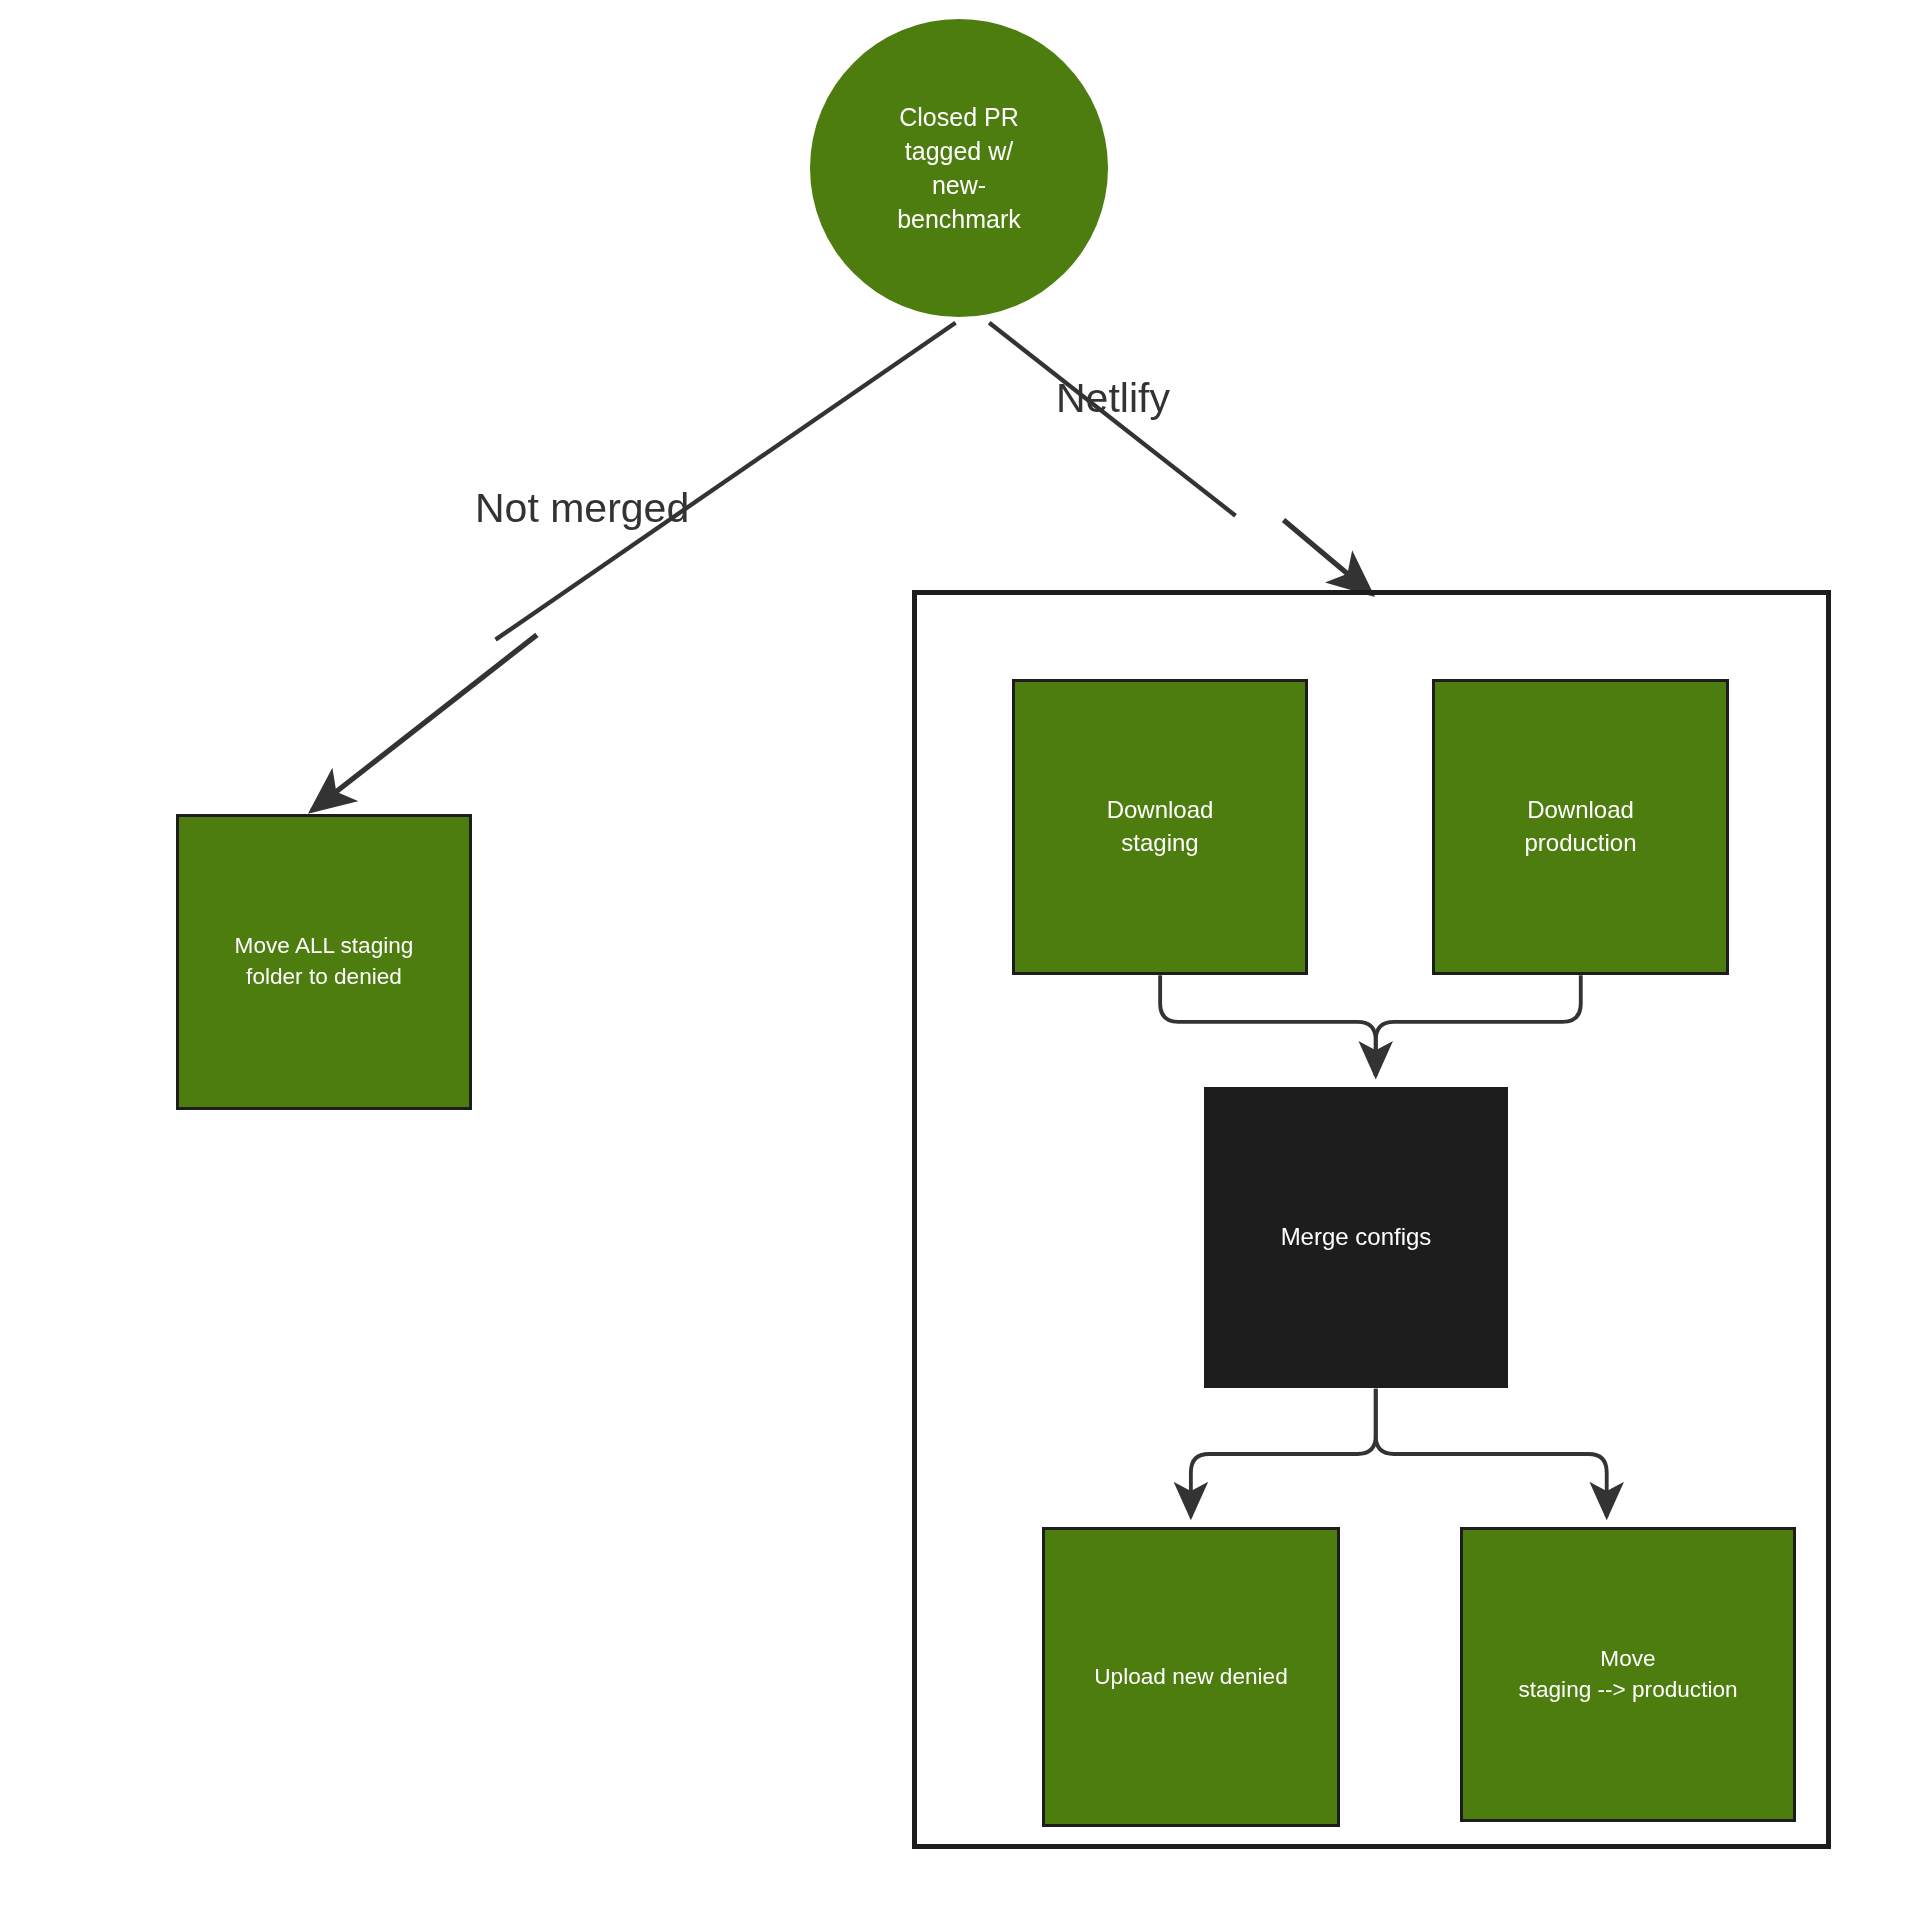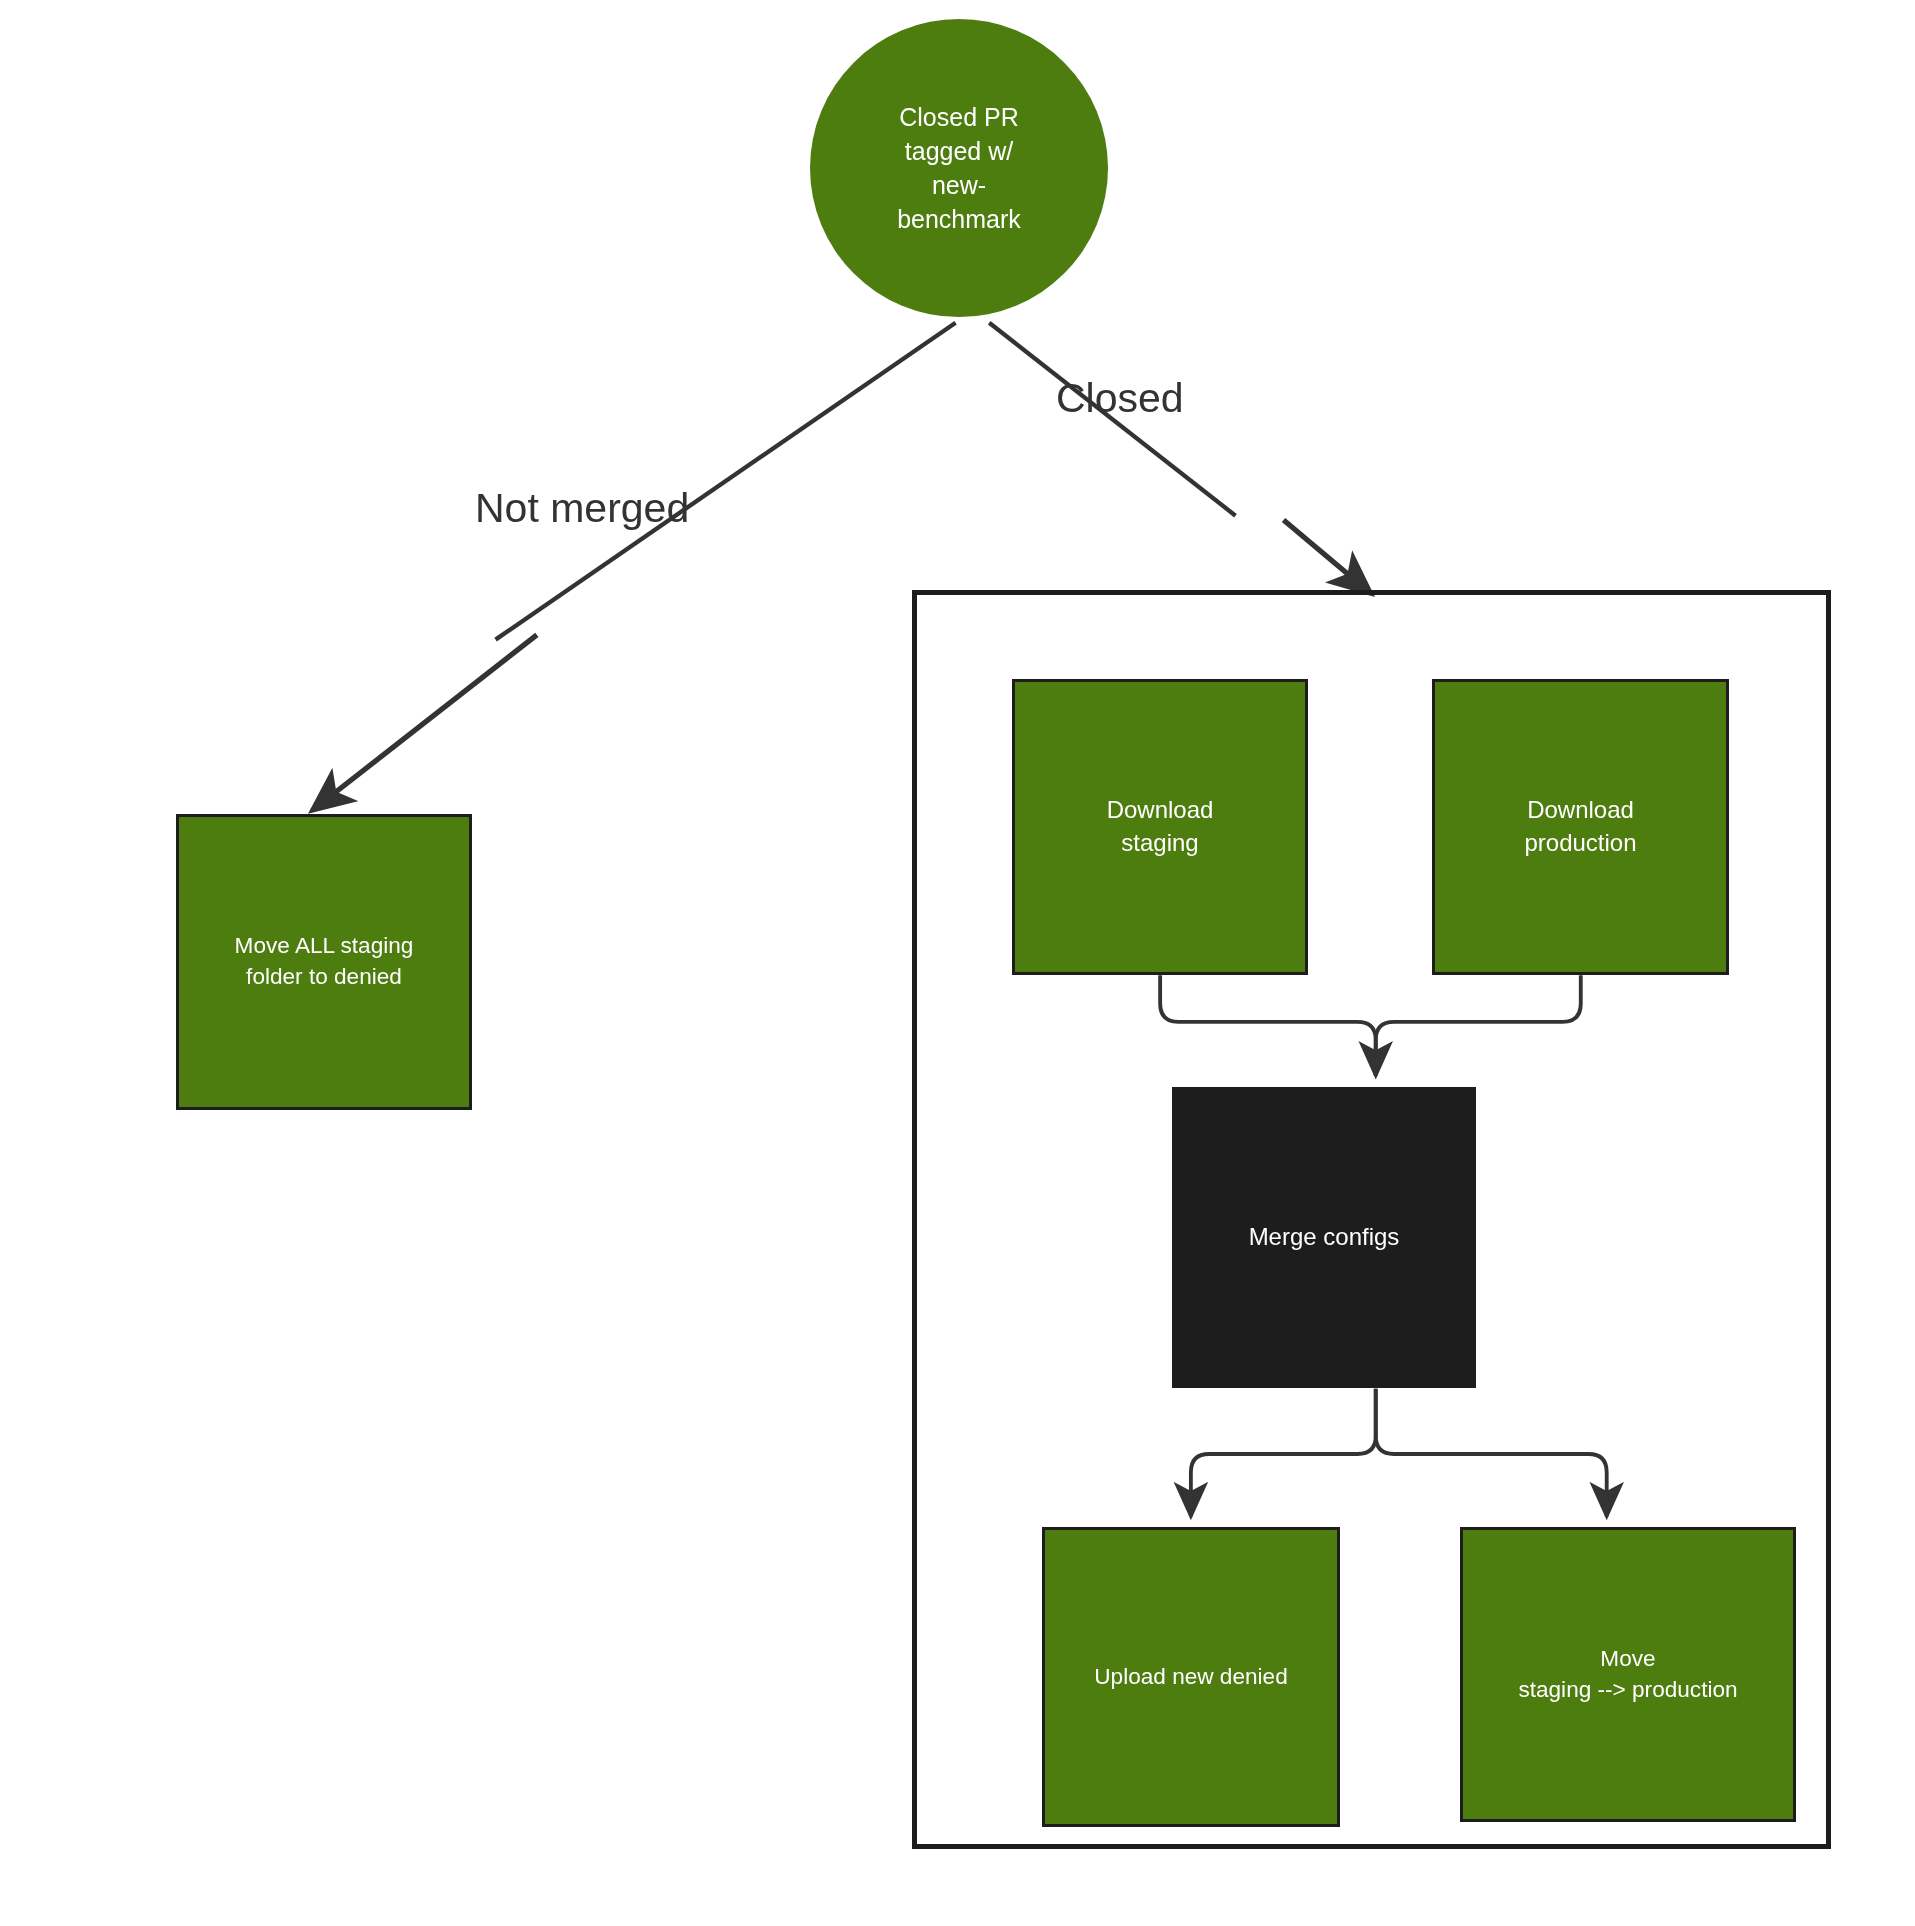--- a/index.html
+++ b/index.html
@@ -71,21 +71,21 @@
   .black-box {
     background: #1d1d1d;
     border: 1.9px solid #1d1d1d;
     color: #ffffff;
     font-size: 24px;
   }
 
   .box-move-denied   { left: 156px;  top: 814px; width: 296px; height: 296px; font-size: 22.6px; margin-left: 20px;}
   .box-dl-staging    { left: 1012px; top: 679px; width: 296px; height: 296px; }
   .box-dl-production { left: 1432px; top: 679px; width: 297px; height: 296px; }
-  .box-merge-configs { left: 1172px; top: 1087px; width: 304px; height: 301px; }
+  .box-merge-configs { left: 1204px; top: 1087px; width: 304px; height: 301px; }
   .box-upload-config { left: 1042px; top: 1527px; width: 298px; height: 300px; font-size: 22.6px;}
   .box-move-prod     { left: 1436px; top: 1527px; width: 336px; height: 295px; font-size: 22.6px; margin-left: 24px;}
 
   
   .sticky-note {
     position: absolute;
     left: 130px;
     top: 1371px;
     width: 403px;
     height: 406px;
@@ -144,21 +144,21 @@
     <path d="M 2865,2892 L 2865,2990 Q 2865,3028 2903,3028 L 3308,3028 Q 3346,3028 3346,3066 L 3346,3158" stroke="#333333" stroke-width="8" fill="none" marker-end="url(#arrowhead-thin)"></path>
   </svg>
 
   <div class="node circle-node">
     <span class="node-label">Closed PR
 tagged w/
 new-
 benchmark</span>
   </div>
 
-  <div class="edge-label label-merged">Closed</div>
+  <div class="edge-label label-merged">Netlify</div>
   <div class="edge-label label-not-merged">Not merged</div>
 
   <div class="node red-box box-move-denied">
     <span class="node-label">Move ALL staging
 folder to denied</span>
   </div>
 
   <div class="node group-box"></div>
 
   <div class="node red-box box-dl-staging">

